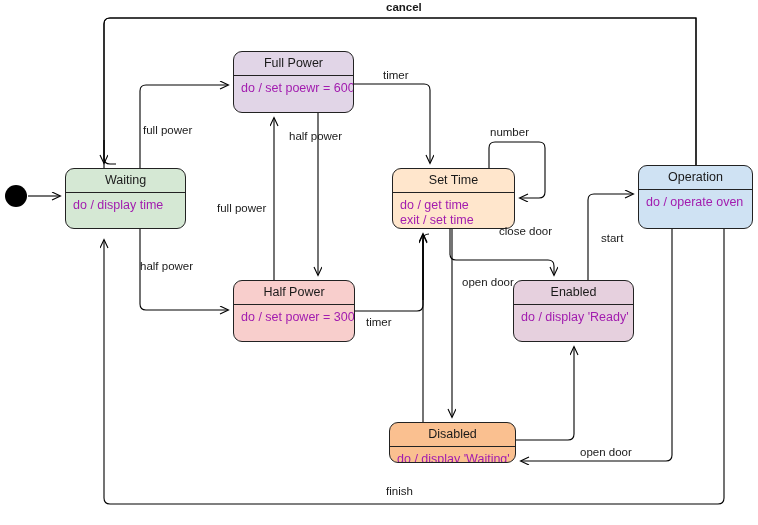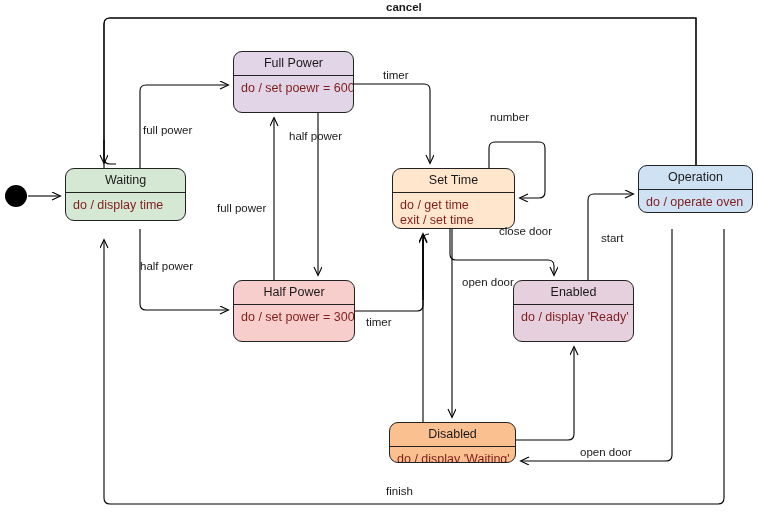--- a/index.html
+++ b/index.html
@@ -45,21 +45,21 @@
     text-align: center;
     font-size: 12.5px;
     color: #1a1a1a;
     line-height: 1;
     padding: 5px 2px 5px 2px;
     border-bottom: 1.2px solid #222222;
     white-space: nowrap;
   }
   .state-body {
     font-size: 12.5px;
-    color: #7f1d1d;
+    color: #a21caf;
     padding: 5px 7px 4px 7px;
     line-height: 1.25;
     white-space: nowrap;
   }
   .state-body .line {
     display: block;
   }
   .edge-label {
     position: absolute;
     font-size: 11.5px;
@@ -119,21 +119,21 @@
 
     <path d="M 724 229 L 724 498 Q 724 504 718 504 L 110 504 Q 104 504 104 498 L 104 240" marker-end="url(#arrow-open)"></path>
 
     <path d="M 452 229 L 452 417" marker-end="url(#arrow-open)"></path>
 
     <path d="M 516 440 L 568 440 Q 574 440 574 434 L 574 347" marker-end="url(#arrow-open)"></path>
   </svg>
 
   <div id="initial-state" style="left:5px; top:185px;"></div>
 
-  <div class="state-node" style="left:65px; top:168px; width:121px; height:53px; background:#d5e8d4;">
+  <div class="state-node" style="left:65px; top:168px; width:121px; height:61px; background:#d5e8d4;">
     <div class="state-title">Waiting</div>
     <div class="state-body">
       <span class="line">do / display time</span>
     </div>
   </div>
 
   <div class="state-node" style="left:233px; top:51px; width:121px; height:62px; background:#e1d5e7;">
     <div class="state-title">Full Power</div>
     <div class="state-body">
       <span class="line">do / set poewr = 600</span>
@@ -155,41 +155,41 @@
   </div>
 
   <div class="state-node" style="left:392px; top:168px; width:123px; height:61px; background:#ffe6cc;">
     <div class="state-title">Set Time</div>
     <div class="state-body">
       <span class="line">do / get time</span>
       <span class="line">exit / set time</span>
     </div>
   </div>
 
-  <div class="state-node" style="left:638px; top:165px; width:115px; height:48px; background:#cfe2f3;">
+  <div class="state-node" style="left:638px; top:165px; width:115px; height:64px; background:#cfe2f3;">
     <div class="state-title">Operation</div>
     <div class="state-body">
       <span class="line">do / operate oven</span>
     </div>
   </div>
 
   <div class="state-node" style="left:389px; top:422px; width:127px; height:41px; background:#fac090;">
     <div class="state-title">Disabled</div>
     <div class="state-body">
       <span class="line">do / display 'Waiting'</span>
     </div>
   </div>
 
   <div class="edge-label" style="left:386px; top:2px;font-weight:bold;">cancel</div>
   <div class="edge-label" style="left:143px; top:125px;">full power</div>
   <div class="edge-label" style="left:140px; top:261px;">half power</div>
   <div class="edge-label" style="left:217px; top:203px;">full power</div>
   <div class="edge-label" style="left:289px; top:131px;">half power</div>
   <div class="edge-label" style="left:383px; top:70px;">timer</div>
   <div class="edge-label" style="left:366px; top:317px;">timer</div>
-  <div class="edge-label" style="left:490px; top:112px;">number</div>
+  <div class="edge-label" style="left:490px; top:127px;">number</div>
   <div class="edge-label" style="left:499px; top:226px;">close door</div>
   <div class="edge-label" style="left:462px; top:277px;">open door</div>
   <div class="edge-label" style="left:601px; top:233px;">start</div>
   <div class="edge-label" style="left:580px; top:447px;">open door</div>
   <div class="edge-label" style="left:386px; top:486px;">finish</div>
 
 </div>
 
 </body></html>

